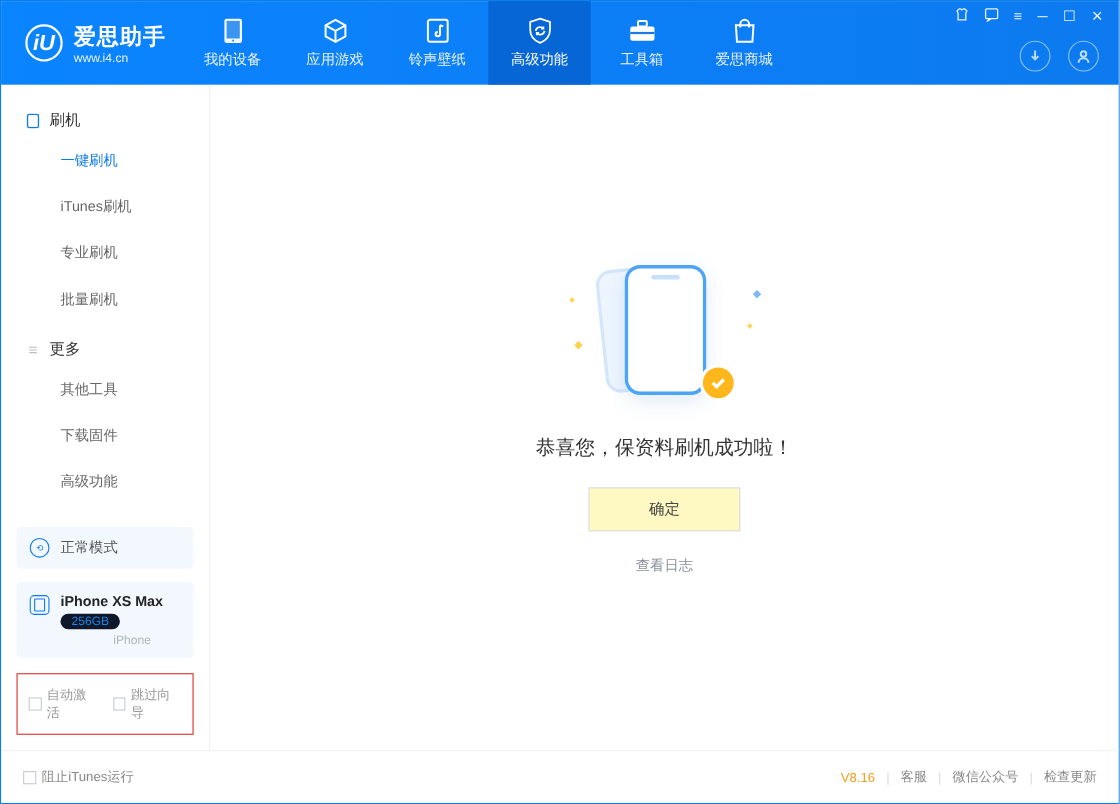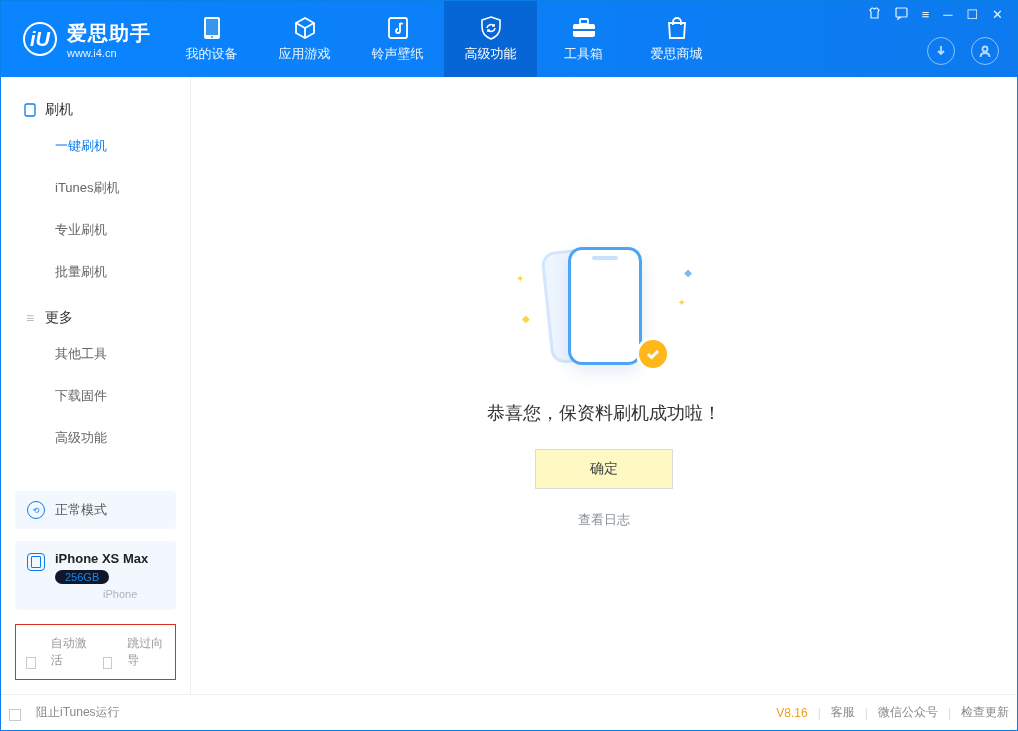--- a/index.html
+++ b/index.html
@@ -38,40 +38,40 @@
 .mode-box { align-items:center; }
 .mode-icon { width:18px; height:18px; border:1.5px solid #0d7aef; border-radius:50%; display:flex; align-items:center; justify-content:center; }
 .mode-icon .dots { font-size:8px; color:#0d7aef; }
 .device-box { flex-direction: row; }
 .dev-icon { width:18px; height:18px; border:1.5px solid #0d7aef; border-radius:4px; display:flex; align-items:center; justify-content:center; margin-top:2px; }
 .dev-icon:before { content:""; width:8px; height:10px; border:1px solid #0d7aef; border-radius:1px; }
 .dev-info .name { color:#222; font-weight:600; font-size:13px; }
 .dev-cap { display:inline-block; background:#0f172a; color:#1b85e8; border-radius:10px; padding:1px 10px; font-size:11px; margin-top:4px; }
 .dev-sub { color:#aeb4bb; font-size:11px; margin-top:4px;margin-left:48px; }
 .checks-row { margin: 8px 14px 14px 14px; border:1.5px solid #d93025; padding:10px 10px; display:flex; gap:14px; align-items:center; font-size:12px; color:#999; }
-.chk { display:flex; align-items:flex-end; gap:15px; cursor:pointer; }
+.chk { display:flex; align-items:center; gap:5px; cursor:pointer; }
 .chk .box { width:12px; height:12px; border:1px solid #c6cbd1; background:#fff; }
 
 
 .main { flex:1; display:flex; flex-direction:column; align-items:center; justify-content:center; gap:18px; }
 .illust { position:relative; width:160px; height:140px; display:flex; align-items:center; justify-content:center; }
 .rect-back { position:absolute; width:70px; height:112px; border:3px solid #d4e6fb; border-radius:14px; background:#eef5fe; transform: rotate(-6deg); left:22px; top:6px; }
 .rect-front { position:absolute; width:74px; height:118px; border:3px solid #4ba4f6; border-radius:14px; background:#fff; left:44px; top:4px; box-shadow: 0 6px 18px rgba(60,120,200,.15); }
 .rect-front:before { content:""; position:absolute; top:6px; left:50%; transform:translateX(-50%); width:26px; height:4px; background:#c9e0fb; border-radius:3px; }
 .badge { position:absolute; right:14px; bottom:12px; width:34px; height:34px; background:#ffb71c; border-radius:50%; display:flex; align-items:center; justify-content:center; border:3px solid #fff; }
 .badge svg { stroke:#fff; fill:none; stroke-width:3; }
 .spark { position:absolute; color:#ffd24d; font-size:10px; }
 .spark.a { left:-8px; top:30px; } .spark.b { left:-2px; top:70px; color:#ffd24d; }
 .spark.c { right:-8px; top:24px; color:#7fb8f5; } .spark.d { right:-2px; top:54px; }
 .success-msg { font-size:18px; color:#333; }
 .ok-btn { border:1px solid #d8dce1; background:#fef9c3; padding:10px 54px; font-size:14px; color:#444; cursor:pointer; margin-top:6px; }
 .log-link { color:#8b9199; font-size:13px; cursor:pointer; margin-top:4px; }
 
 
-.footer { height:36px; border-top:1px solid #eef0f2; display:flex; align-items:center; padding:0 8px; font-size:12px; color:#888; }
+.footer { height:48px; border-top:1px solid #eef0f2; display:flex; align-items:center; padding:0 20px; font-size:12px; color:#888; }
 .footer .chk { color:#888; }
 .footer .right { margin-left:auto; display:flex; align-items:center; gap:10px; }
 .footer .ver { color:#f0a020; }
 .footer .sep { color:#d8dce1; }
 .footer a { color:#888; cursor:pointer; }
 </style>
 </head>
 <body>
 
 <div class="app-window">

